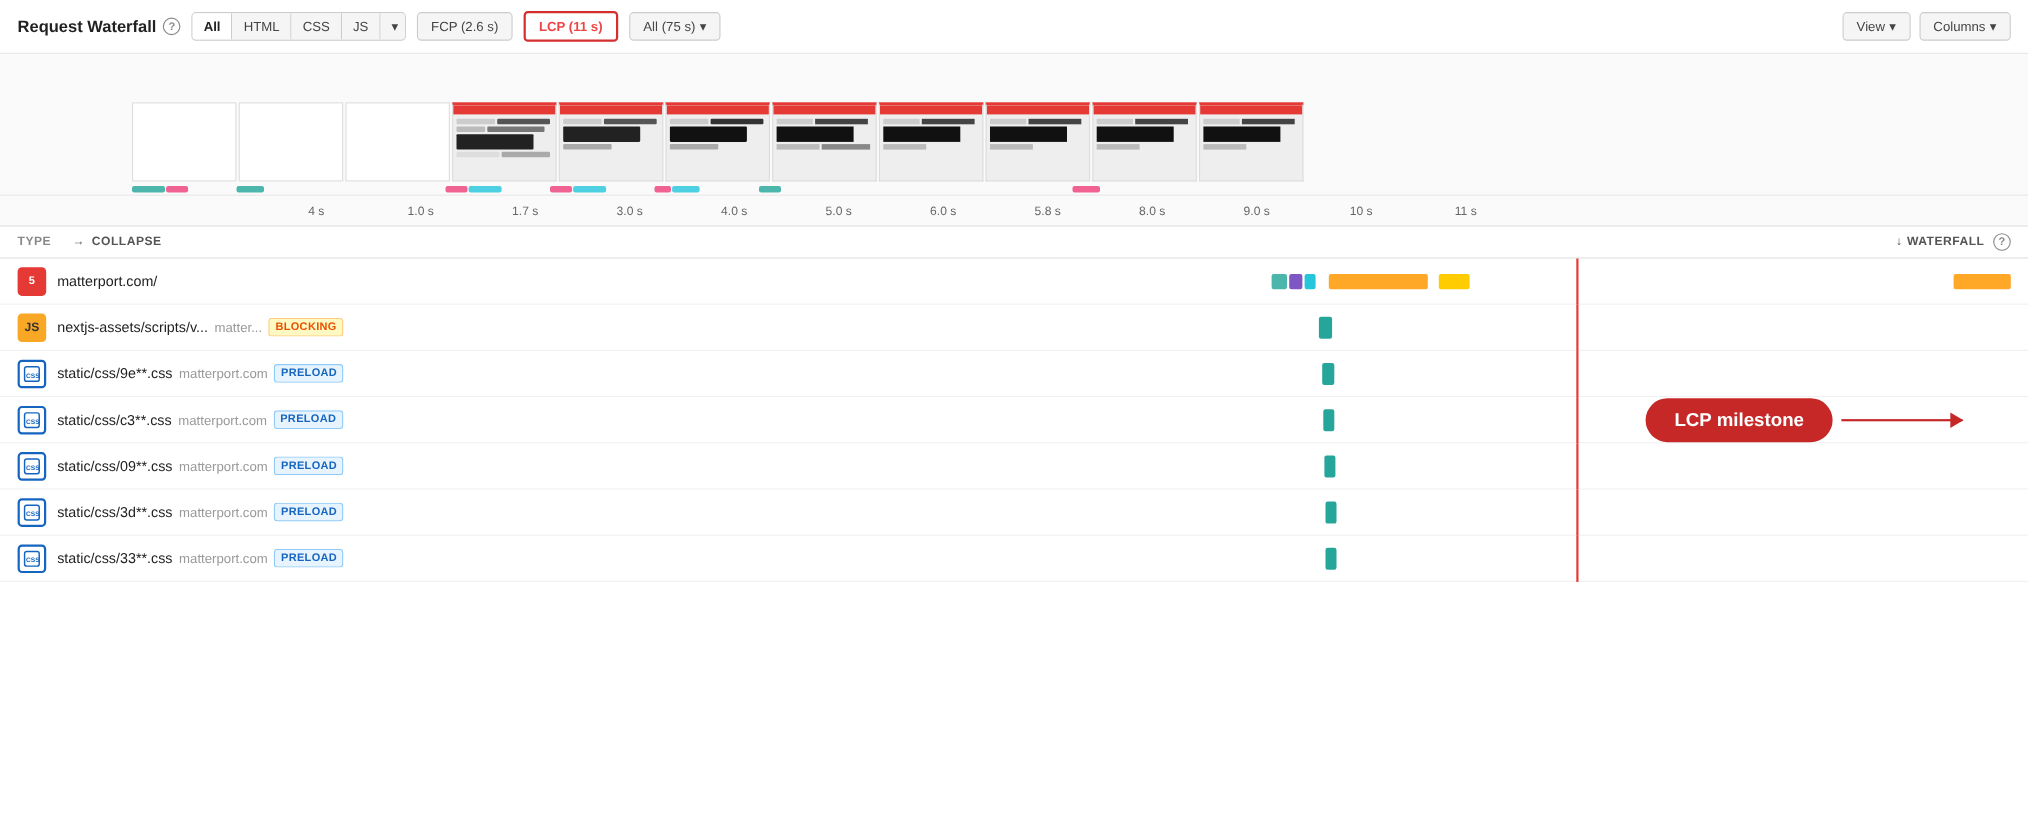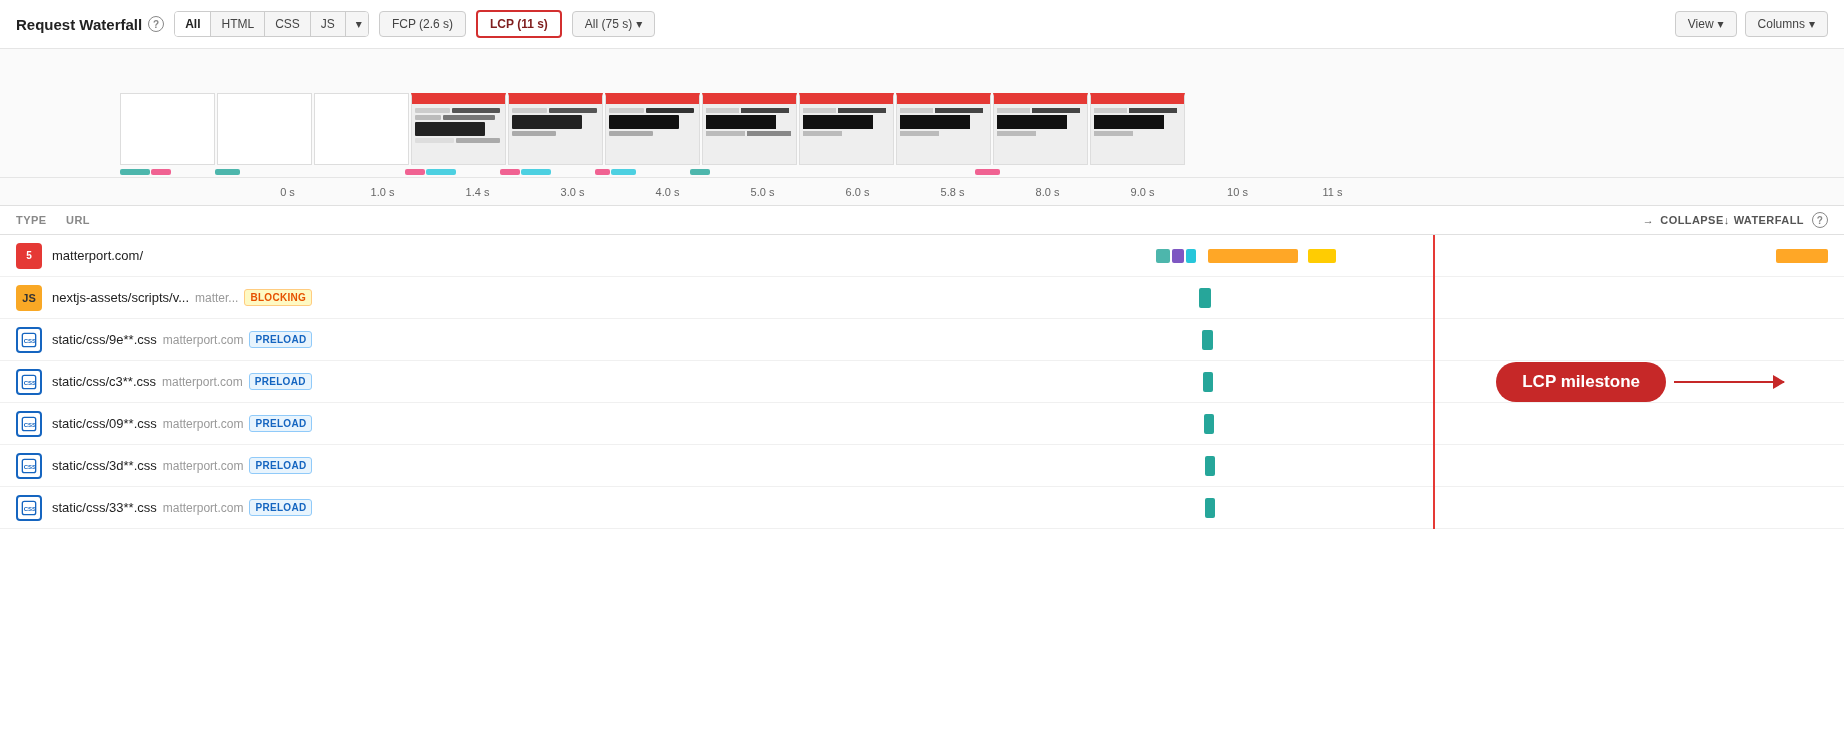--- a/index.html
+++ b/index.html
@@ -58,21 +58,21 @@
       border: 1px solid #ccc;
       border-radius: 4px;
       cursor: pointer;
       font-size: 12px;
       color: #444;
     }
     .timing-btn.highlighted {
       border: 2px solid #d32f2f;
       background: #fff;
       font-weight: 600;
-      color: #7f1d1d;
+      color: #ef4444;
     }
     .timing-btn.with-arrow {
       display: flex; align-items: center; gap: 4px;
     }
 
     .search-box {
       display: flex;
       align-items: center;
       border: 1px solid #ccc;
       border-radius: 4px;
@@ -374,37 +374,36 @@
     <div style="width:95px;"></div>
     <div style="width:95px;"></div>
     <div style="width:95px; display:flex; align-items:center; gap:1px;">
       <div style="width:25px;height:6px;background:#f06292;border-radius:2px;"></div>
     </div>
   </div>
 </div>
 
 <div class="timeline-ruler">
   <div style="width:120px;flex-shrink:0;"></div>
-  <div class="ruler-label">0 s</div>
+  <div class="ruler-label">4 s</div>
   <div class="ruler-label">1.0 s</div>
-  <div class="ruler-label">1.4 s</div>
+  <div class="ruler-label">1.7 s</div>
   <div class="ruler-label">3.0 s</div>
   <div class="ruler-label">4.0 s</div>
   <div class="ruler-label">5.0 s</div>
   <div class="ruler-label">6.0 s</div>
   <div class="ruler-label">5.8 s</div>
   <div class="ruler-label">8.0 s</div>
   <div class="ruler-label">9.0 s</div>
   <div class="ruler-label">10 s</div>
   <div class="ruler-label">11 s</div>
 </div>
 
 <div class="col-headers">
   <div class="col-type">TYPE</div>
-  <div class="col-url">URL</div>
   <div class="col-collapse">
     <span>→</span>
     <span>COLLAPSE</span>
   </div>
   <div class="col-waterfall">
     <span>↓</span>
     <span>WATERFALL</span>
     <span class="help-icon" style="margin-left:4px;">?</span>
   </div>
 </div>

